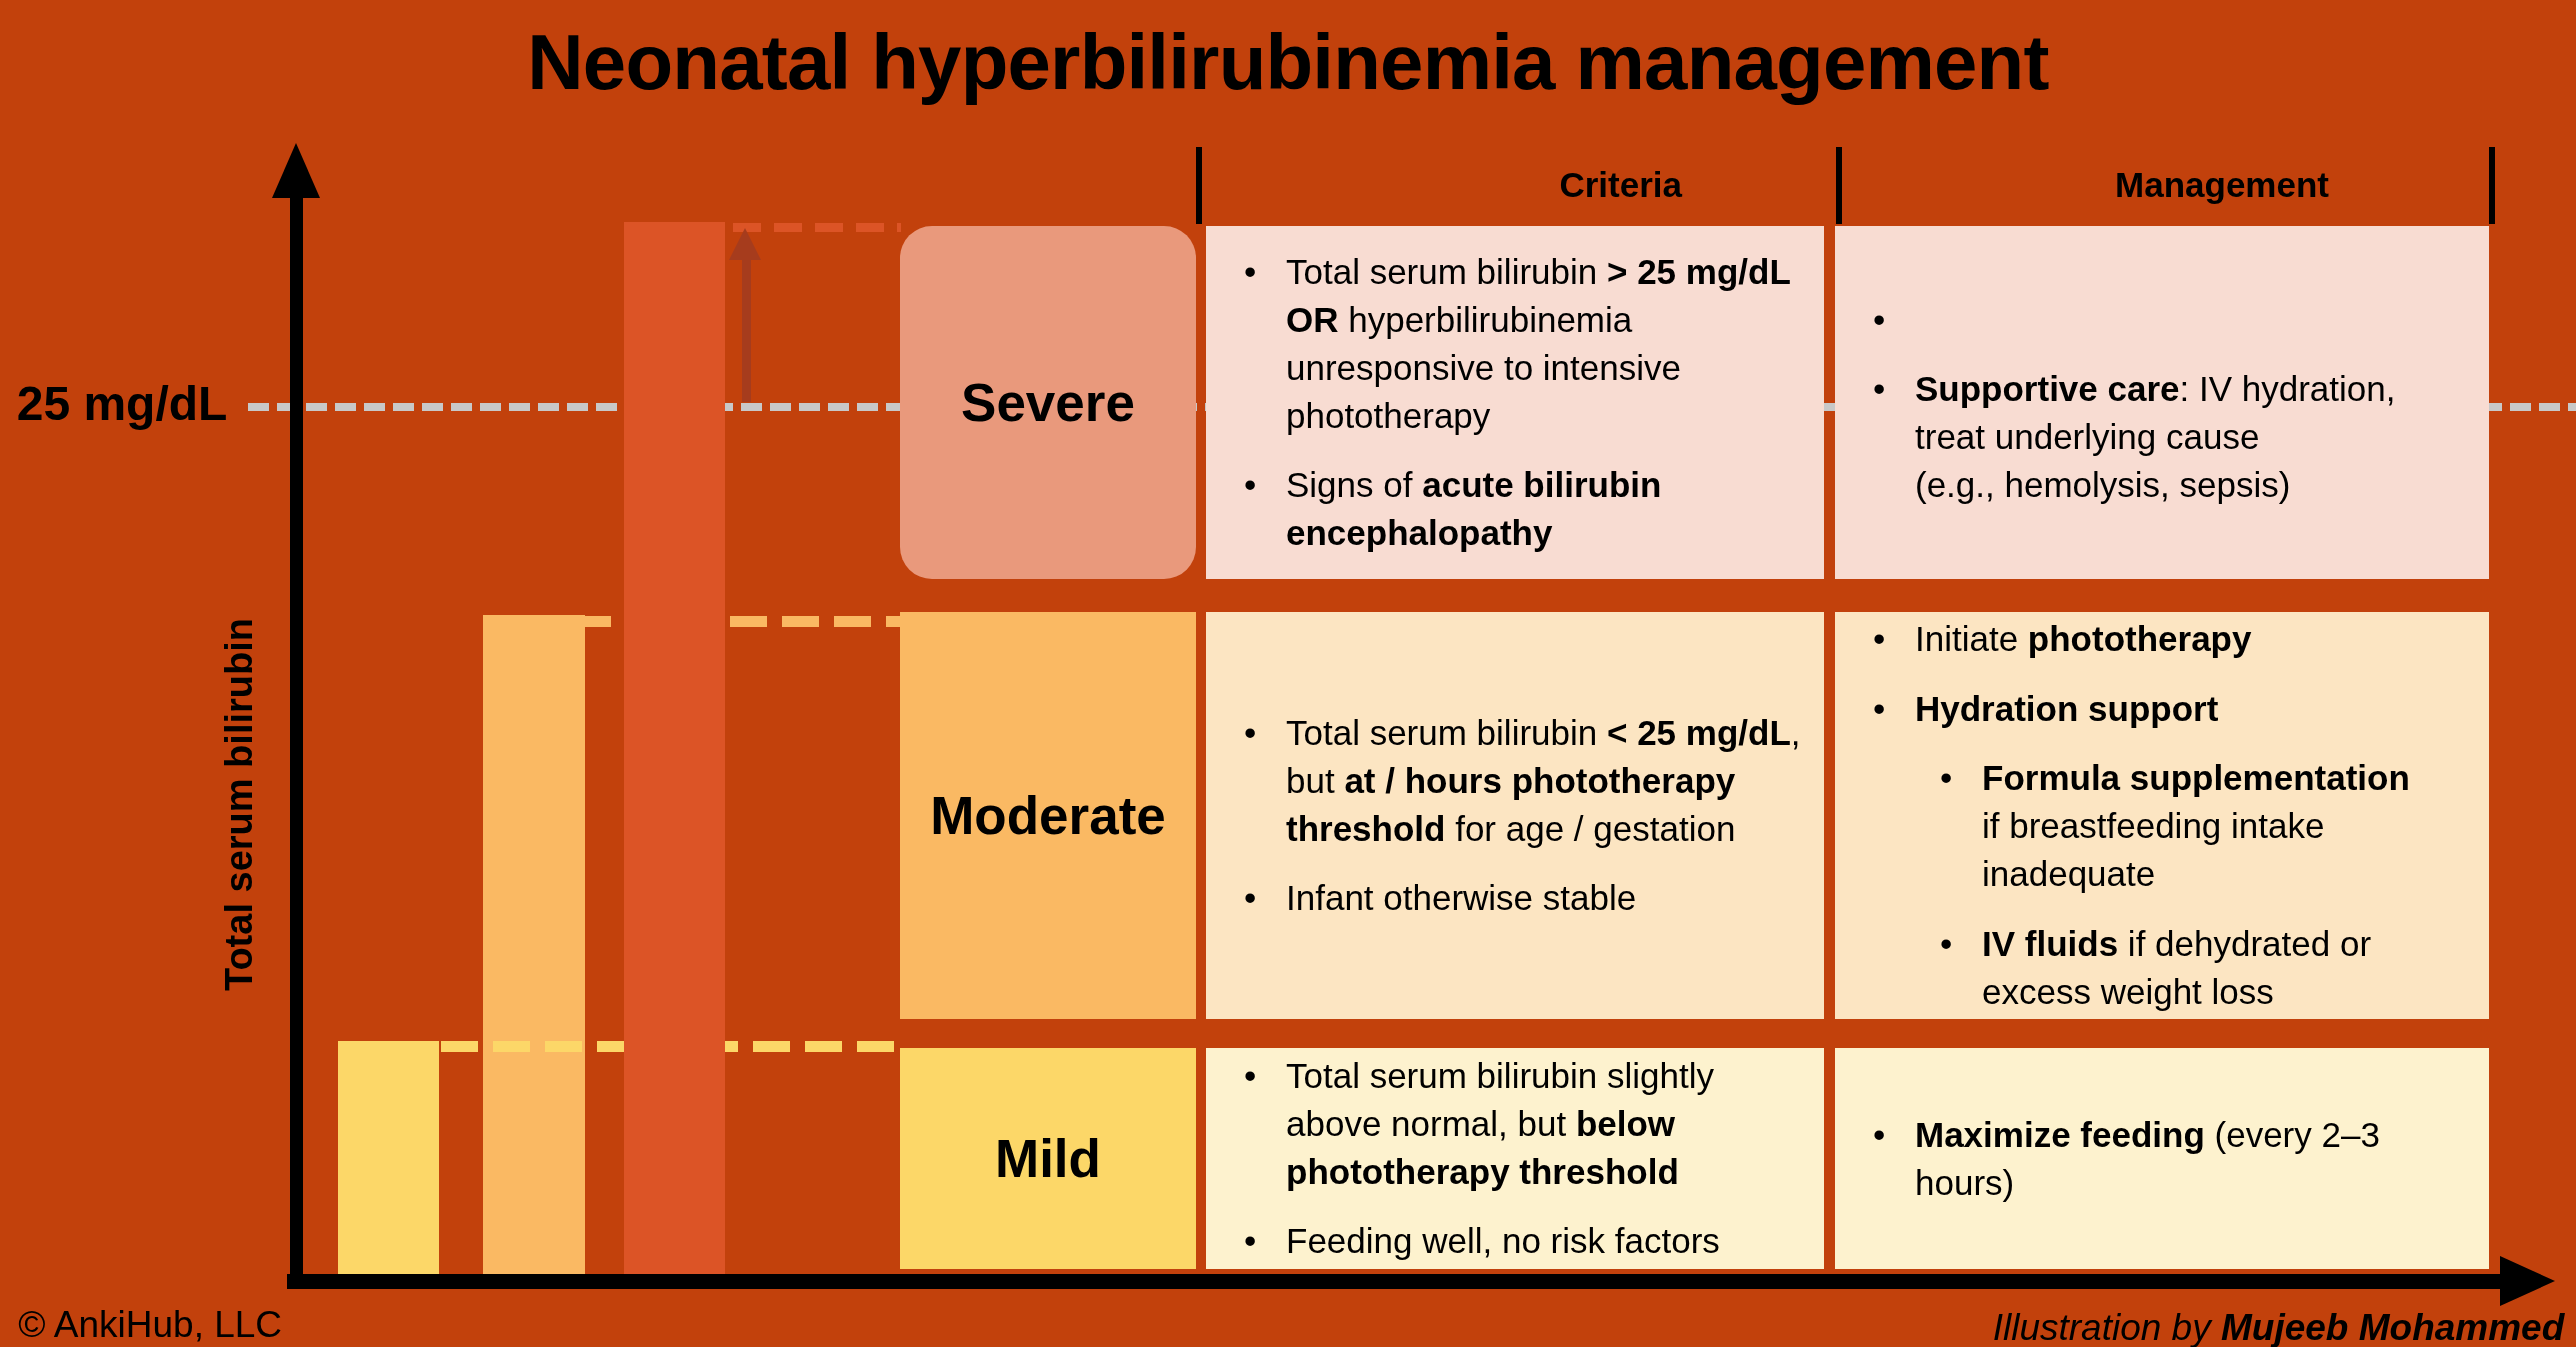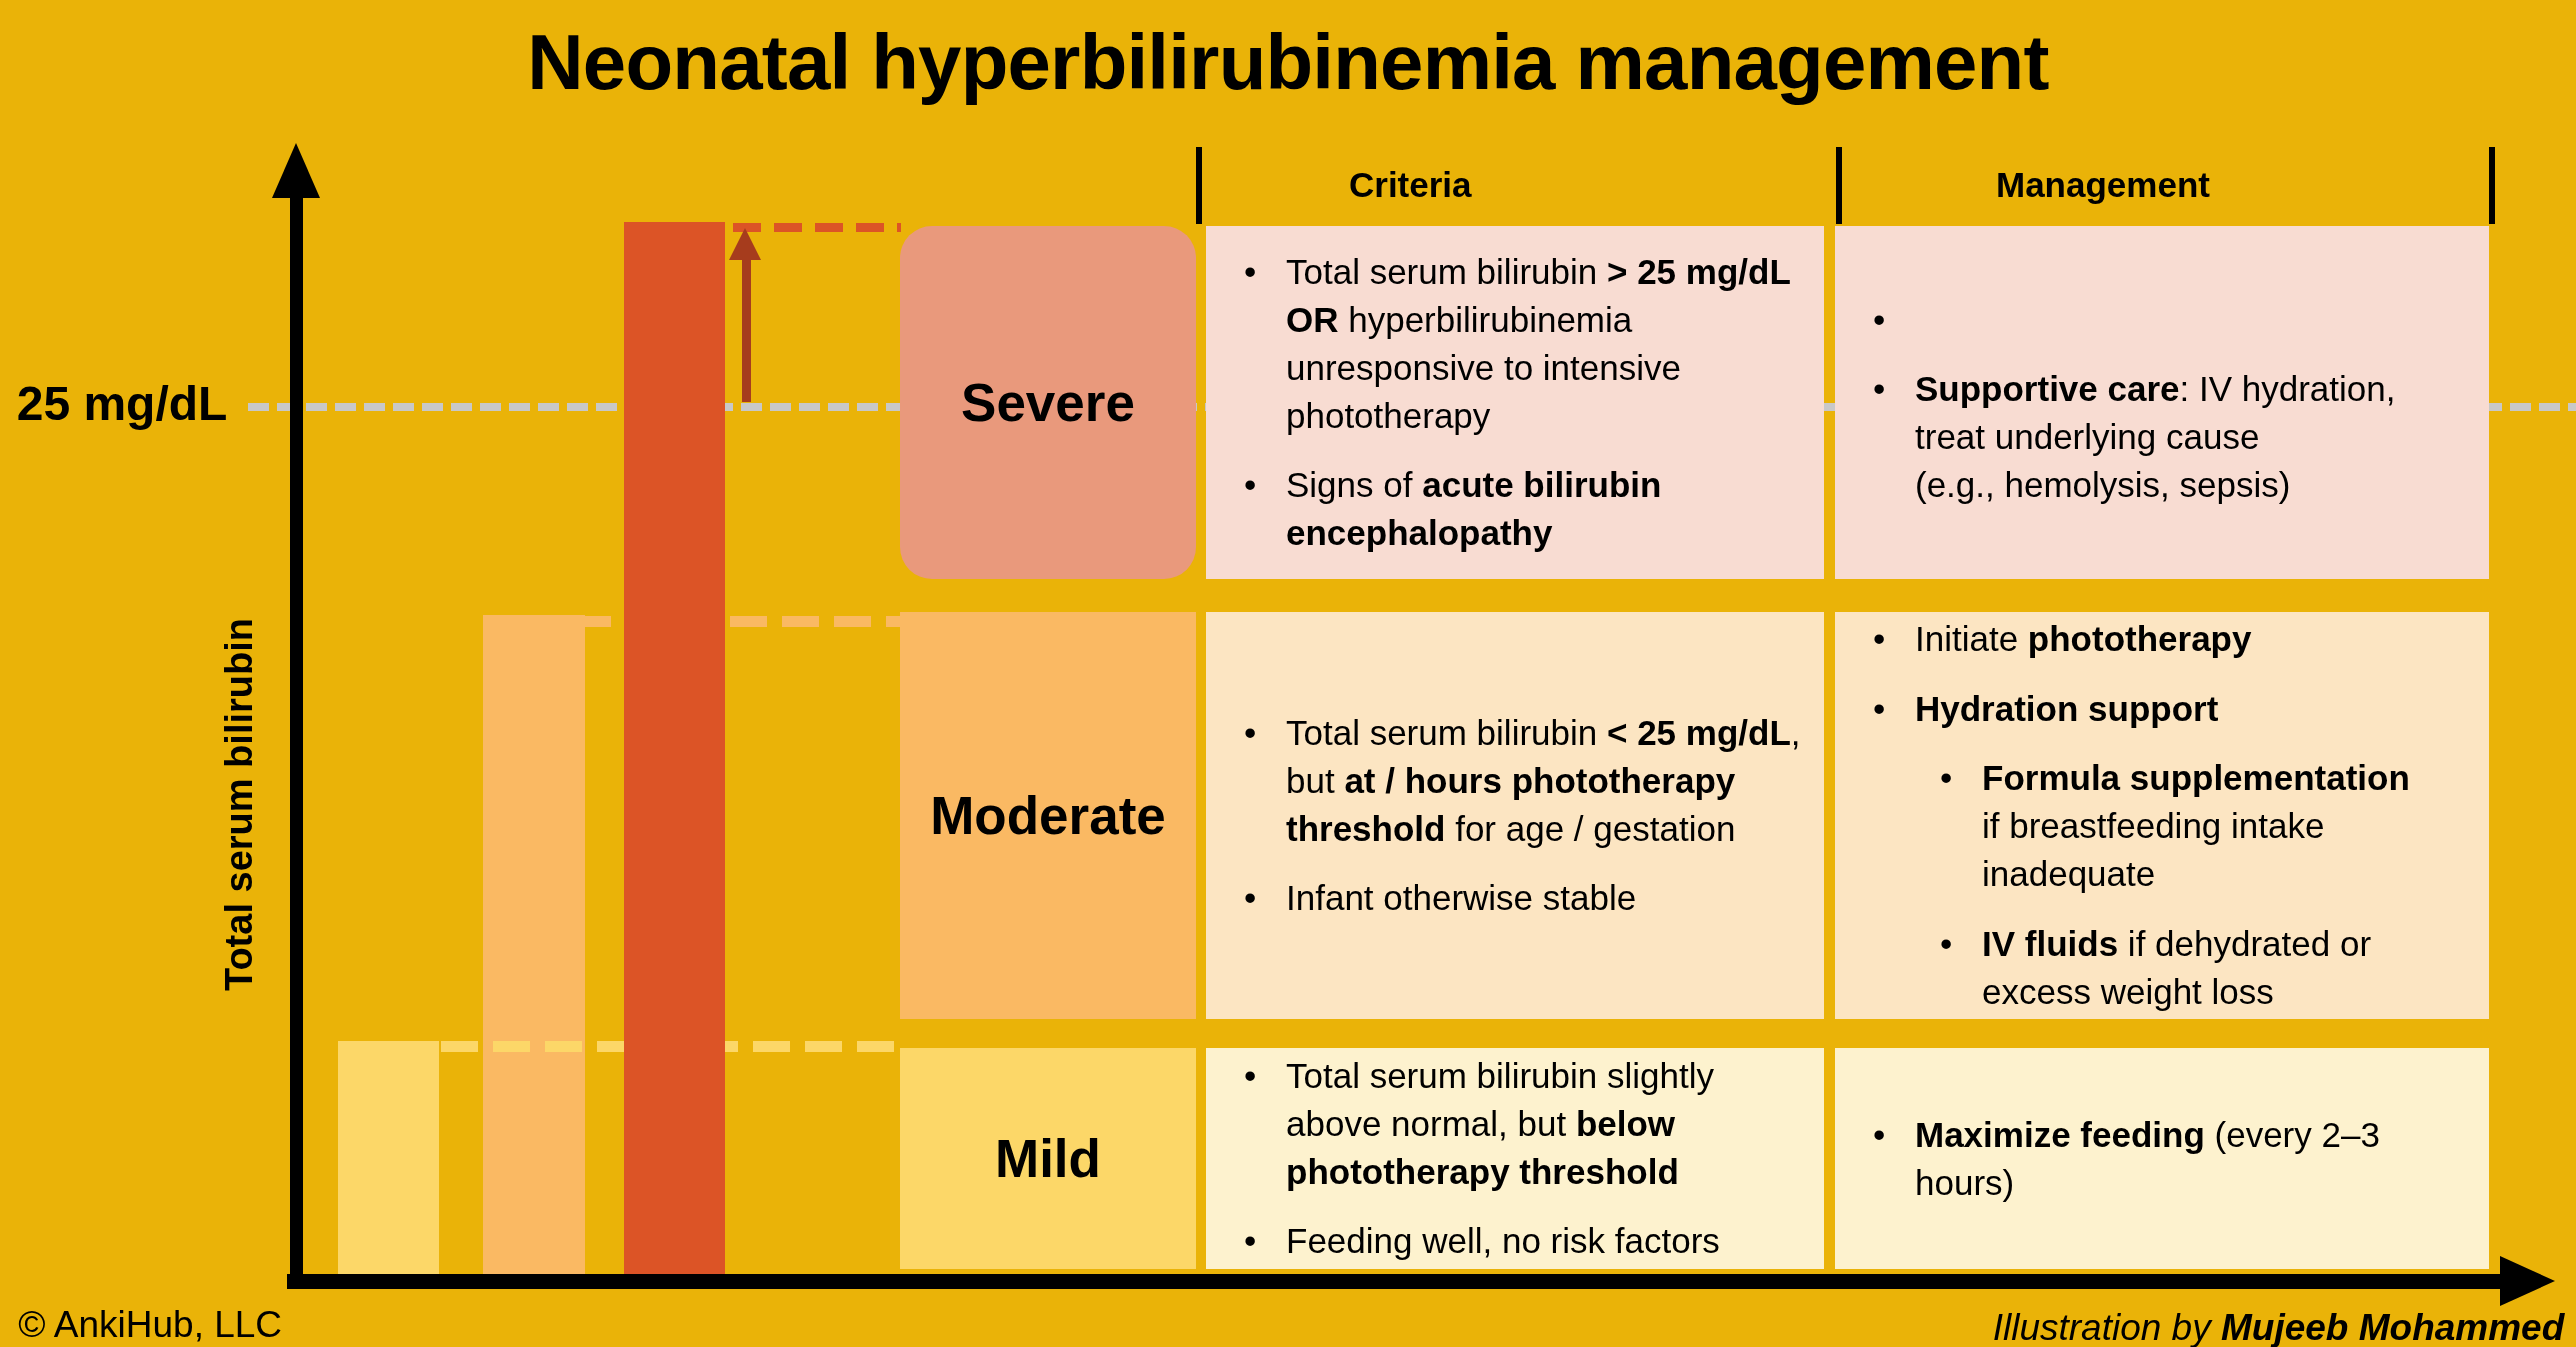--- a/index.html
+++ b/index.html
@@ -1,16 +1,16 @@
 <!DOCTYPE html>
 <html style="font-size:13.3px"><head>
 <meta charset="utf-8">
 <style>
   html,body{margin:0;padding:0;background:#ffffff;}
-  #canvas{position:relative;width:2576px;height:1348px;background:#eab308;overflow:hidden;
+  #canvas{position:relative;width:2576px;height:1348px;background:#c2410c;overflow:hidden;
           font-family:"Liberation Sans","DejaVu Sans",sans-serif;color:#000;}
   .abs{position:absolute;}
 
   
   #title{left:0;right:0;top:16.7px;text-align:center;font-size:78px;font-weight:700;letter-spacing:-0.8px;}
 
   
   #y-axis{left:290px;top:190px;width:13.3px;height:1099px;background:#000;z-index:5;}
   #y-arrowhead{left:272px;top:143px;width:0;height:0;z-index:5;
     border-left:24px solid transparent;border-right:24px solid transparent;border-bottom:55px solid #000;}
@@ -40,21 +40,21 @@
     background:repeating-linear-gradient(90deg,#fcd768 0 37px,transparent 37px 52px);}
 
   
   #rise-arrow-shaft{left:742px;top:256px;width:9.2px;height:146px;z-index:4;}
   #rise-arrow-head{left:729px;top:228px;width:0;height:0;z-index:4;
     border-left:16.7px solid transparent;border-right:16.7px solid transparent;border-bottom:32px solid #a63c1d;}
 
   
   .header-bar{top:147px;width:5.8px;height:77px;background:#000;z-index:5;}
   #header-bar-1{left:1196px;} #header-bar-2{left:1836px;} #header-bar-3{left:2489px;}
-  .header-label{top:165px;width:333px;text-align:left;font-size:35px;font-weight:700;z-index:5;}
+  .header-label{top:165px;width:333px;text-align:right;font-size:35px;font-weight:700;z-index:5;}
   #criteria-header{left:1349px;} #management-header{left:1996px;}
 
   
   .sev-box{left:900px;width:296px;display:flex;align-items:center;justify-content:center;
     font-size:53px;font-weight:700;z-index:2;}
   .panel{display:flex;flex-direction:column;justify-content:center;gap:21.6px;z-index:2;
     padding:8.3px 23px 8.3px 38px;box-sizing:border-box;overflow:hidden;}
   .panel.mgmt{padding-right:53px;}
   .row-severe{top:226px;height:353px;}
   .row-moderate{top:612px;height:407px;}

